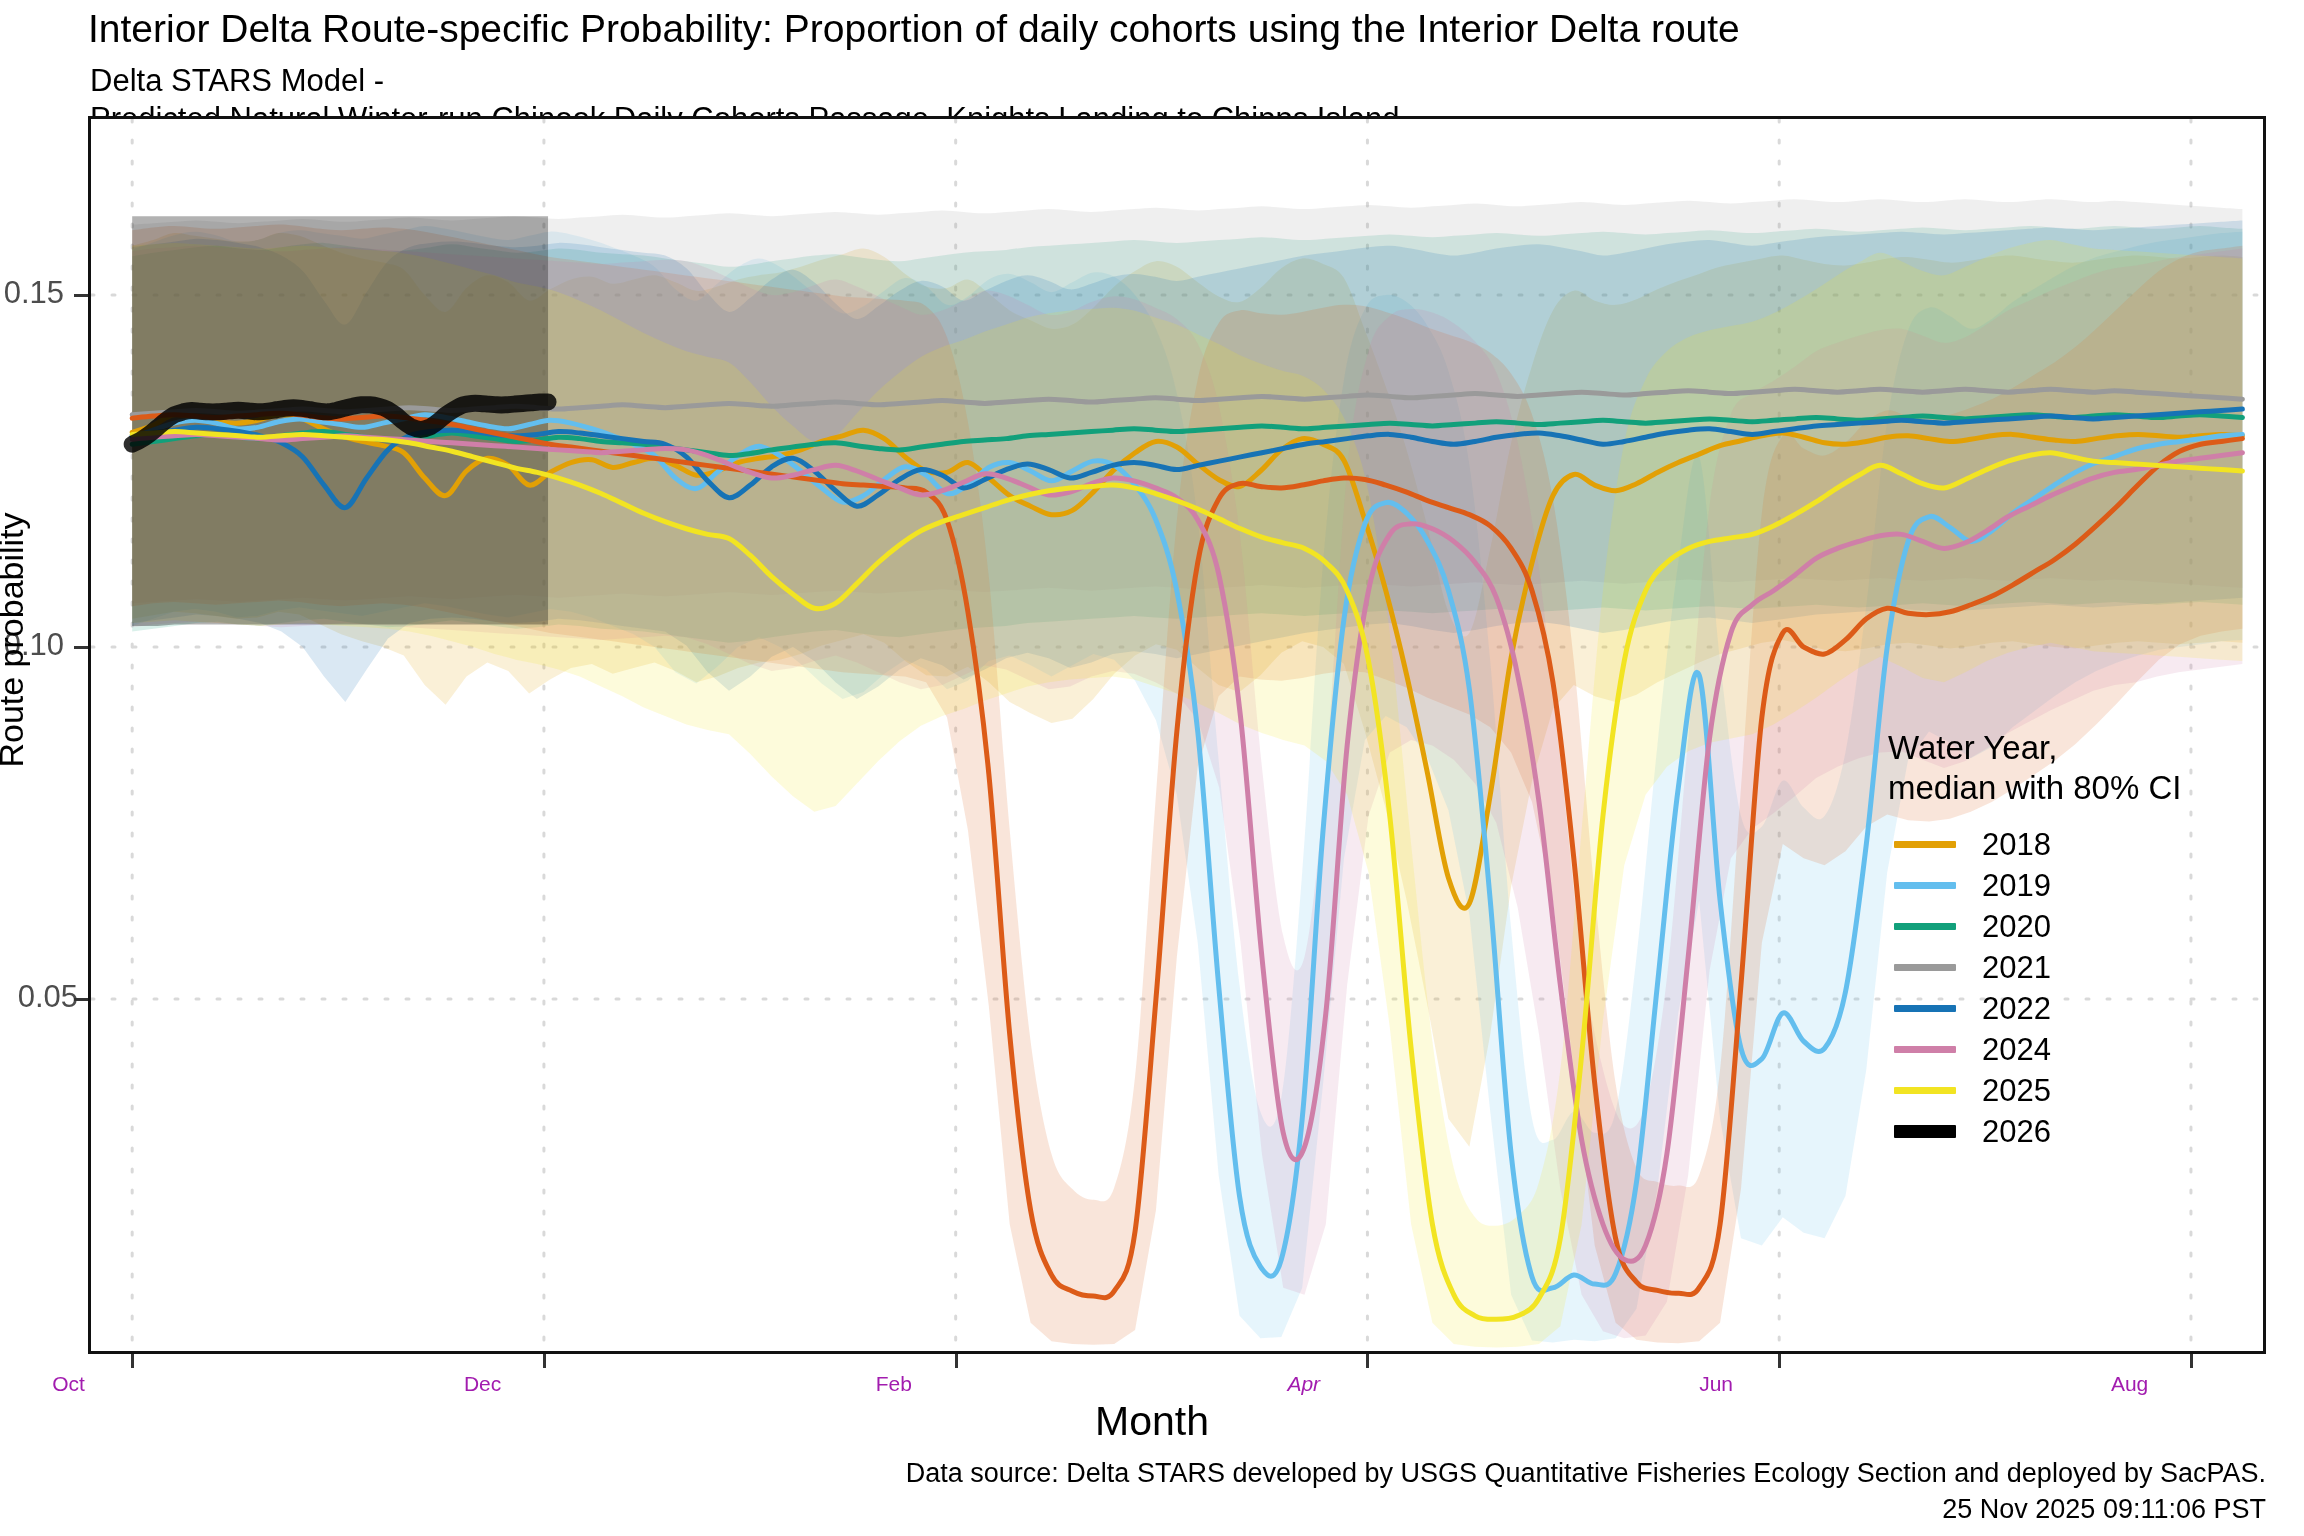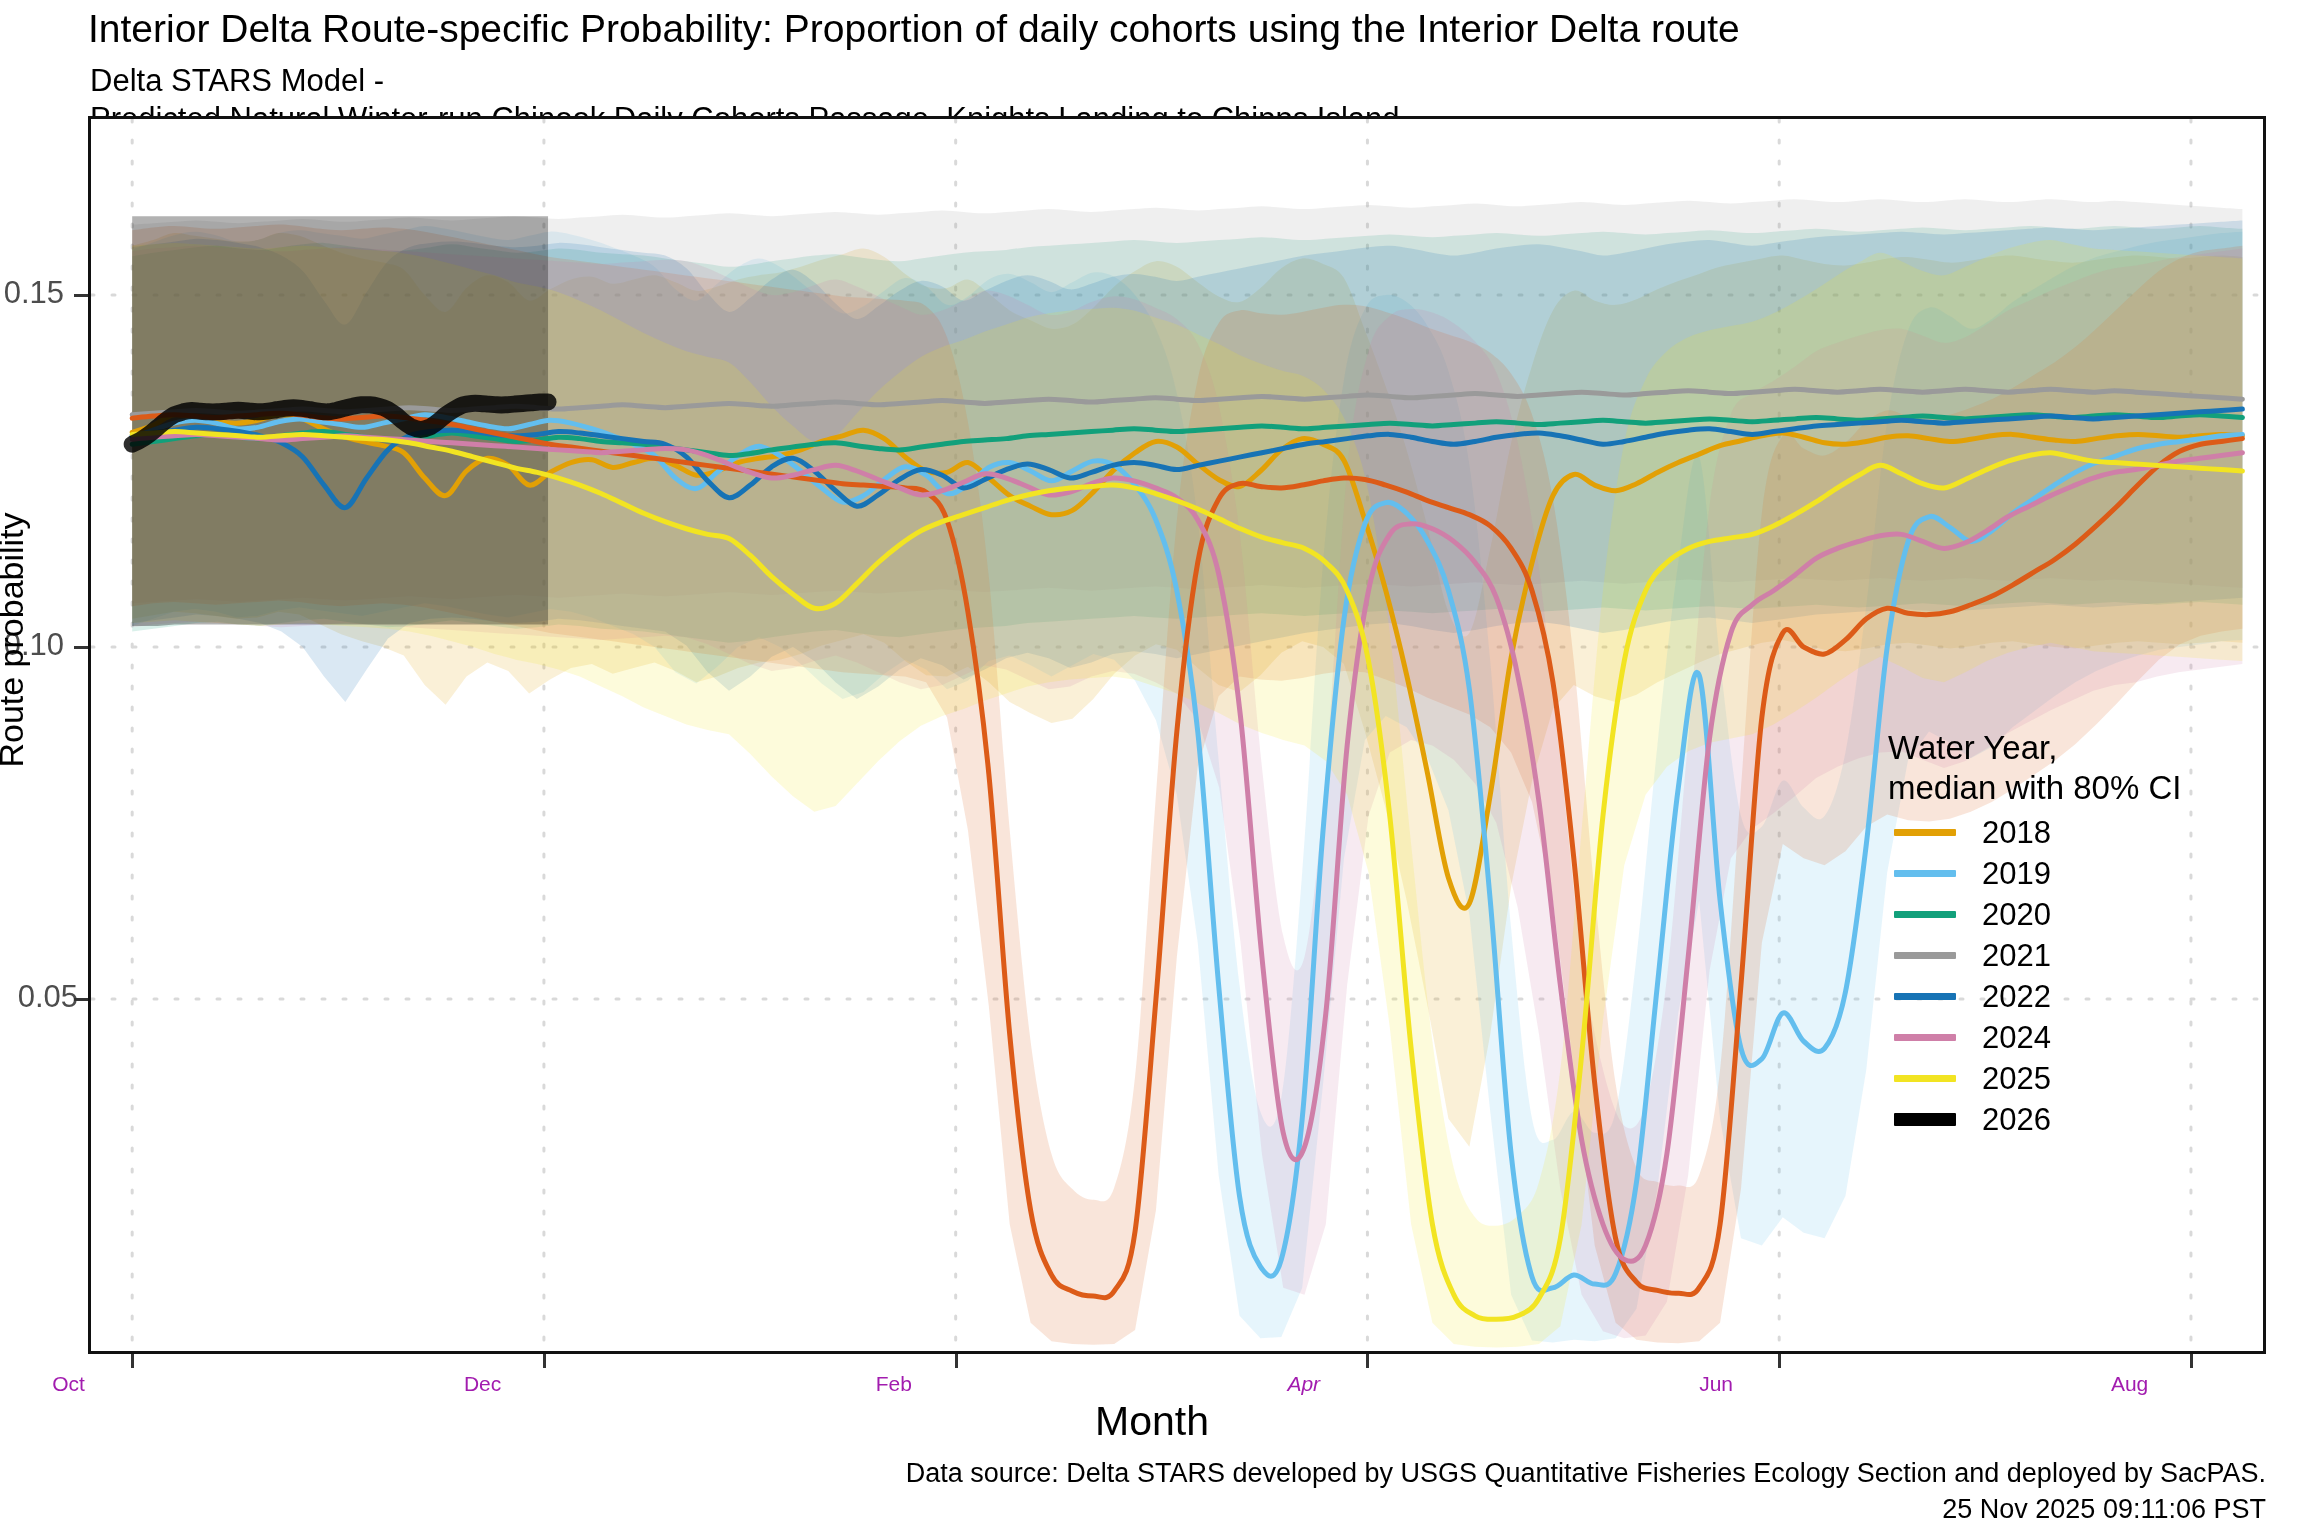--- a/index.html
+++ b/index.html
@@ -15,21 +15,21 @@
   .ylab{position:absolute;left:-8px;top:640px;width:420px;transform:rotate(-90deg) translate(-50%,0);transform-origin:left top;font-size:34px;color:#000;text-align:center;}
   .ytick{position:absolute;right:2288px;font-size:31px;color:#4d4d4d;white-space:nowrap;text-align:right;}
   .ytickmark{position:absolute;width:14px;height:3px;background:#333;}
   .xtick{position:absolute;font-size:21px;color:#a21caf;text-align:left;white-space:nowrap;}
   .xtickmark{position:absolute;width:3px;height:14px;background:#333;}
   .xlab{position:absolute;width:2304px;left:0;top:1398px;text-align:center;font-size:41px;color:#000;}
   .caption{position:absolute;right:38px;top:1455px;font-size:27px;line-height:36px;color:#000;text-align:right;white-space:pre;margin-left:48px;}
 
   .legend{position:absolute;left:1888px;top:728px;width:360px;}
   .legend-title{font-size:33px;line-height:40px;color:#000;white-space:pre;}
-  .legend-items{margin-top:4px;}
+  .legend-items{margin-top:16px;}
   .legend-row{display:flex;align-items:center;height:41px;}
   .legend-key{width:74px;height:29px;display:flex;align-items:center;justify-content:center;margin-right:20px;}
   .legend-swatch{width:62px;border-radius:1px;}
   .legend-label{font-size:31px;color:#000;}
 </style>
 </head>
 <body>
 
 <div id="root">
 

